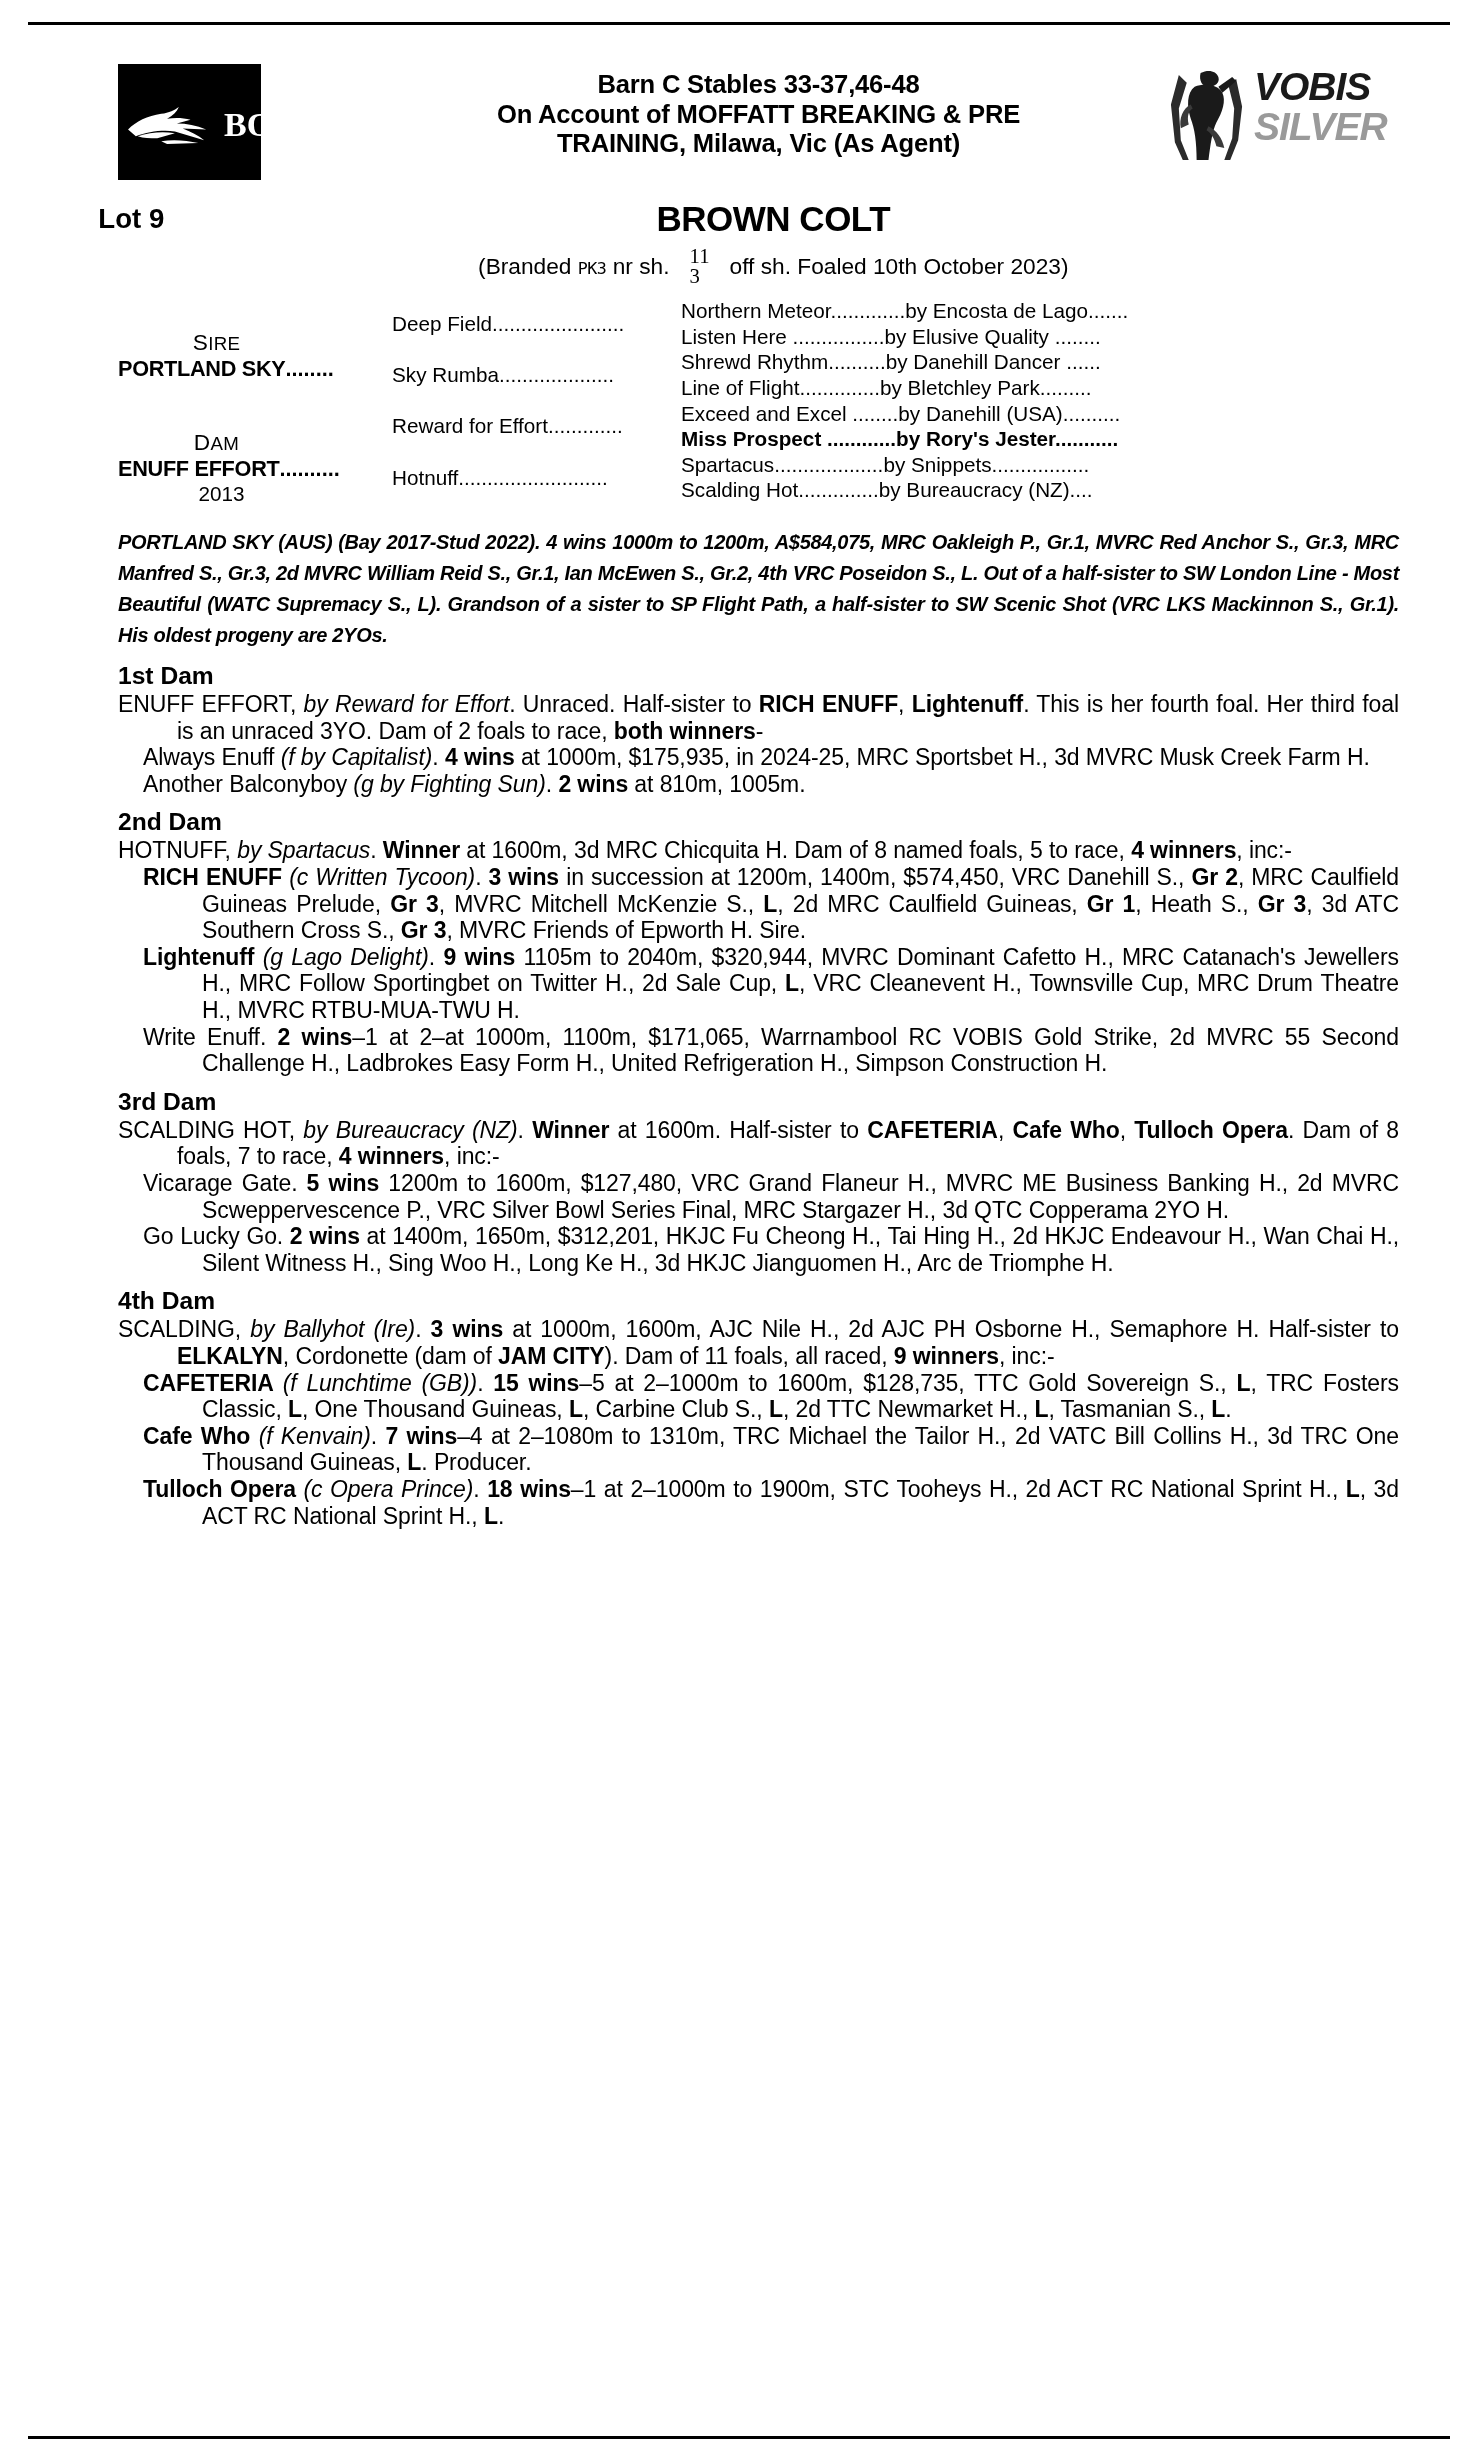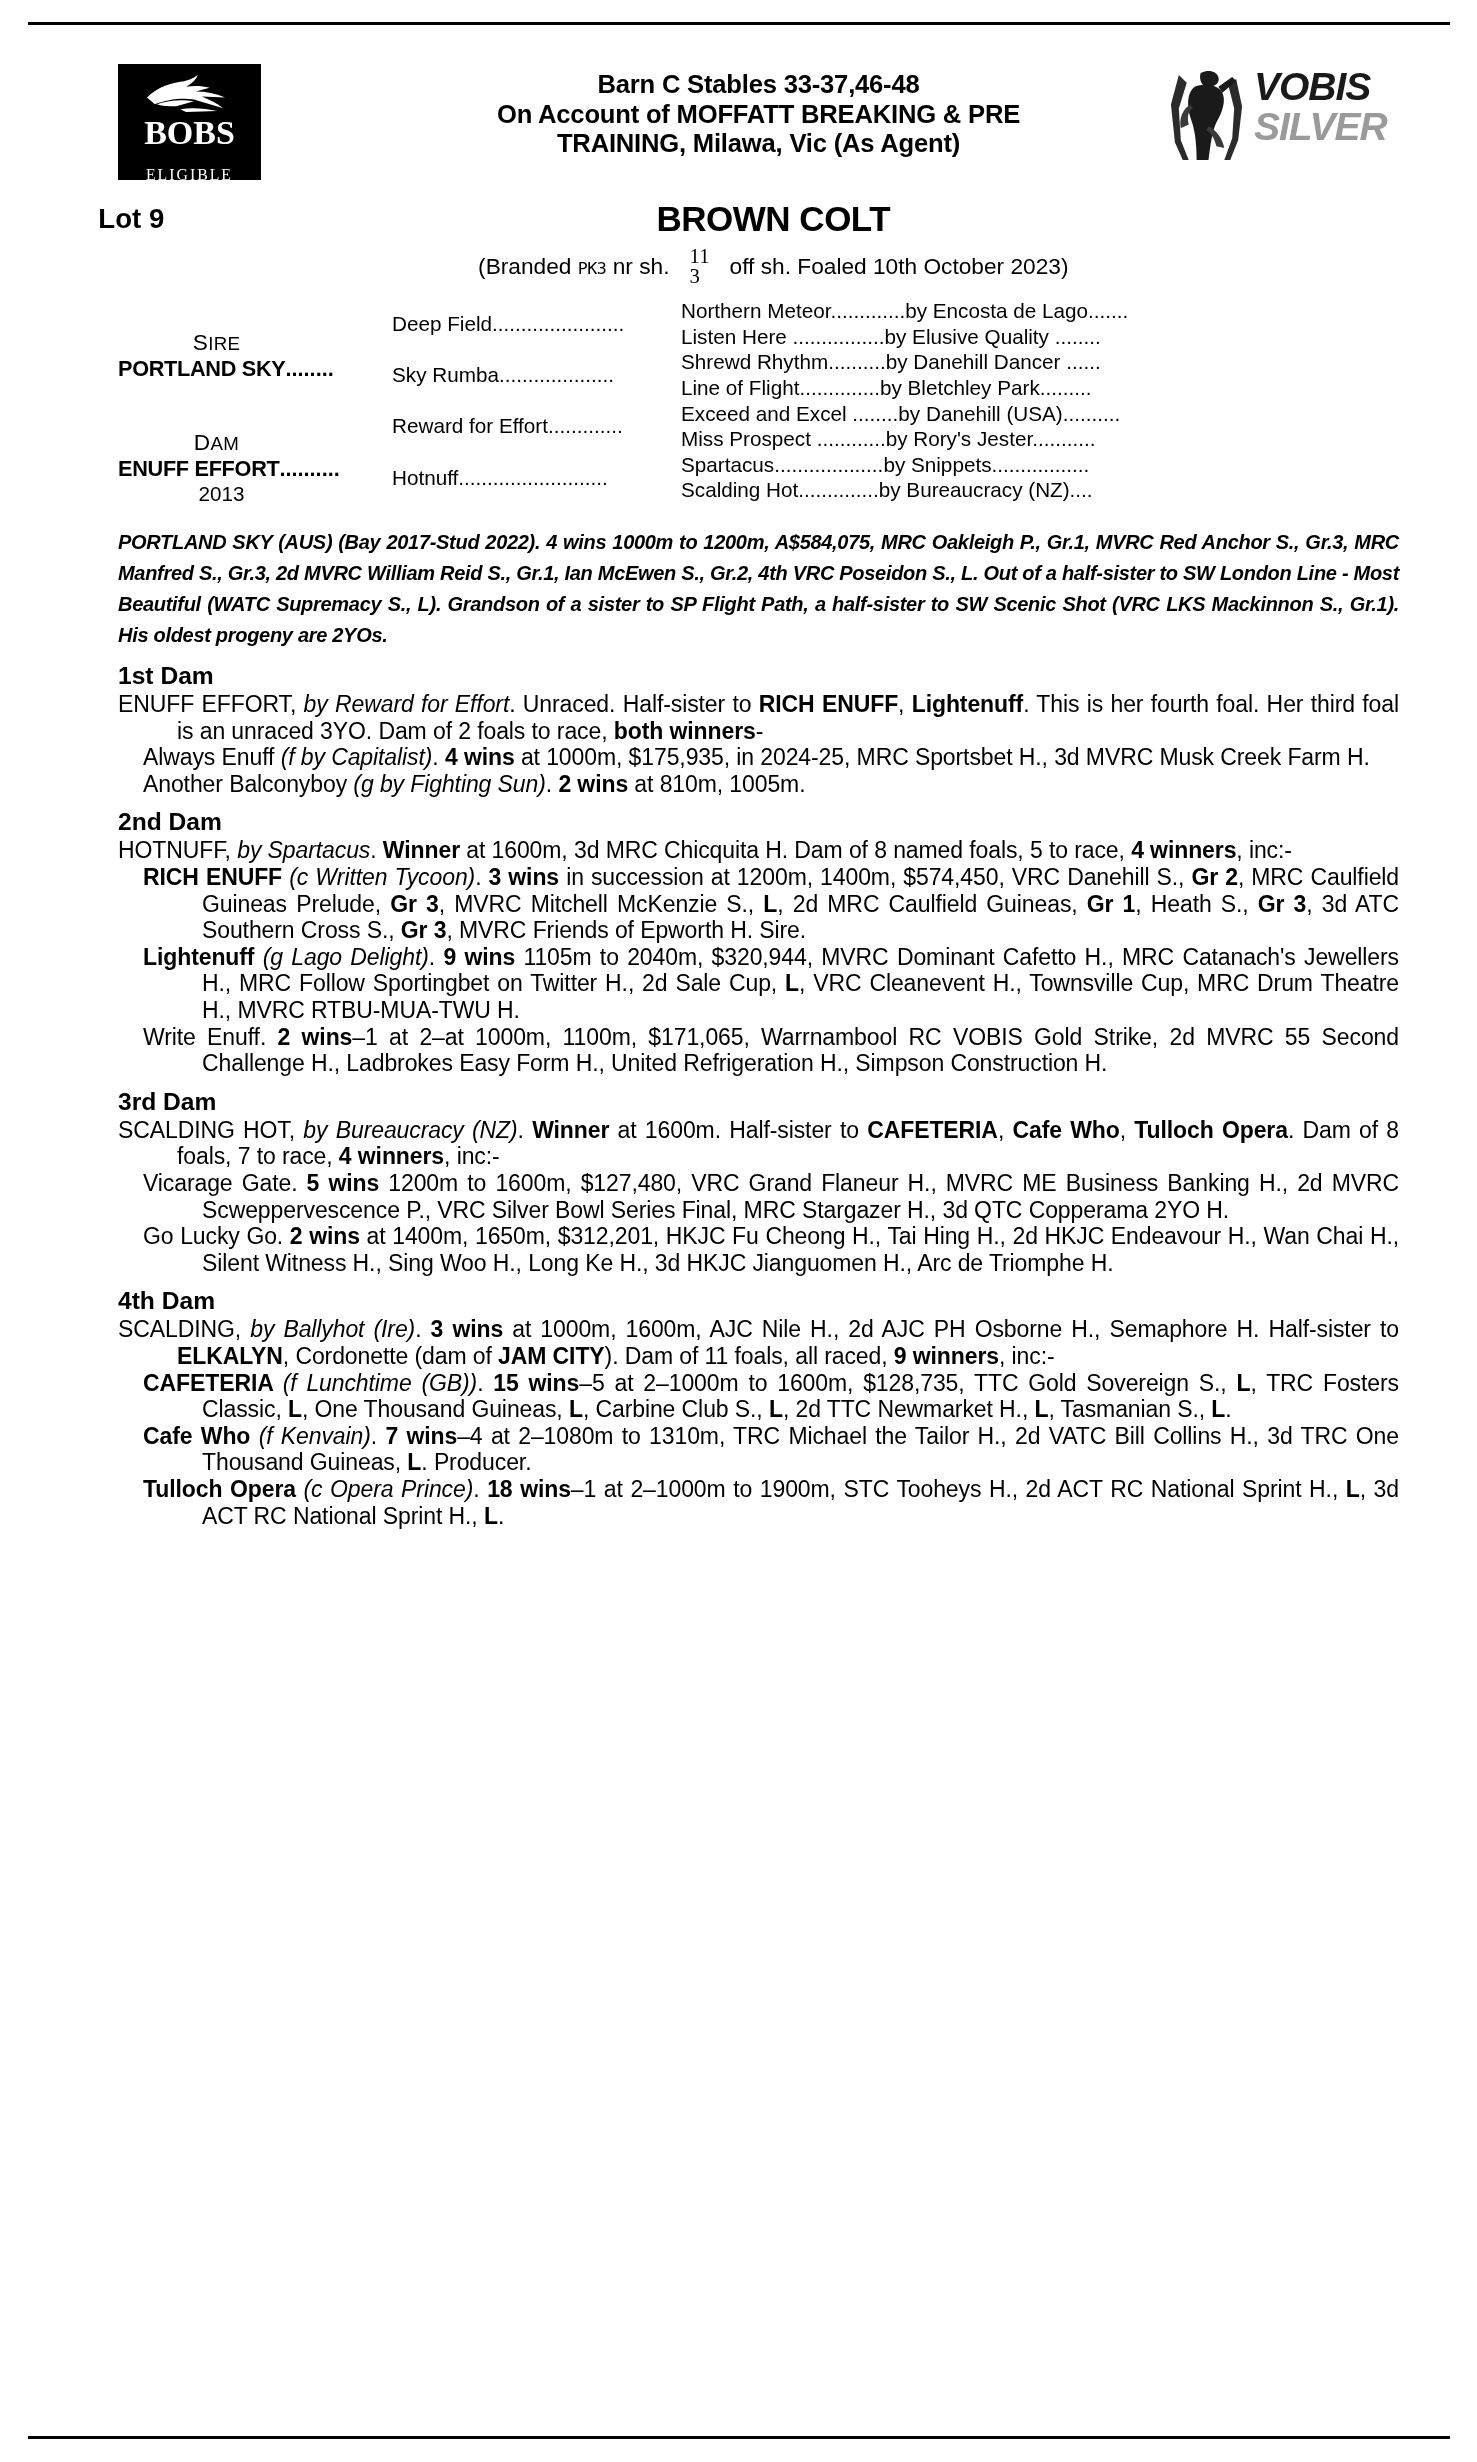--- a/index.html
+++ b/index.html
@@ -54,21 +54,21 @@
   }
   .bobs-logo {
     position: absolute;
     left: 0px;
     top: 4.9px;
     width: 143px;
     height: 116px;
     background: #000;
     color: #fff;
     display: flex;
-    flex-direction: column;
+    flex-direction: row;
     align-items: center;
     justify-content: flex-start;
     padding-top: 3.9px;
     box-sizing: border-box;
   }
   .bobs-horse {
     width: 106px;
     height: 41px;
     position: relative;
     margin-top: 5.9px;
@@ -255,21 +255,21 @@
     position: absolute;
     width: 719px;
     white-space: nowrap;
     font-size: 20.7px;
   }
   .ggp0 { top: -3.9px; }
   .ggp1 { top: 21.7px; }
   .ggp2 { top: 47px; }
   .ggp3 { top: 73px; }
   .ggp4 { top: 99px; }
-  .ggp5 { top: 124px; }
+  .ggp5 { top: 124px; font-weight: bold; }
   .ggp6 { top: 150px; }
   .ggp7 { top: 175px; }
 
   .dots { letter-spacing: 0px; }
 
   
   .sire-summary {
     margin-top: 5px;
     font-weight: bold;
     font-style: italic;

